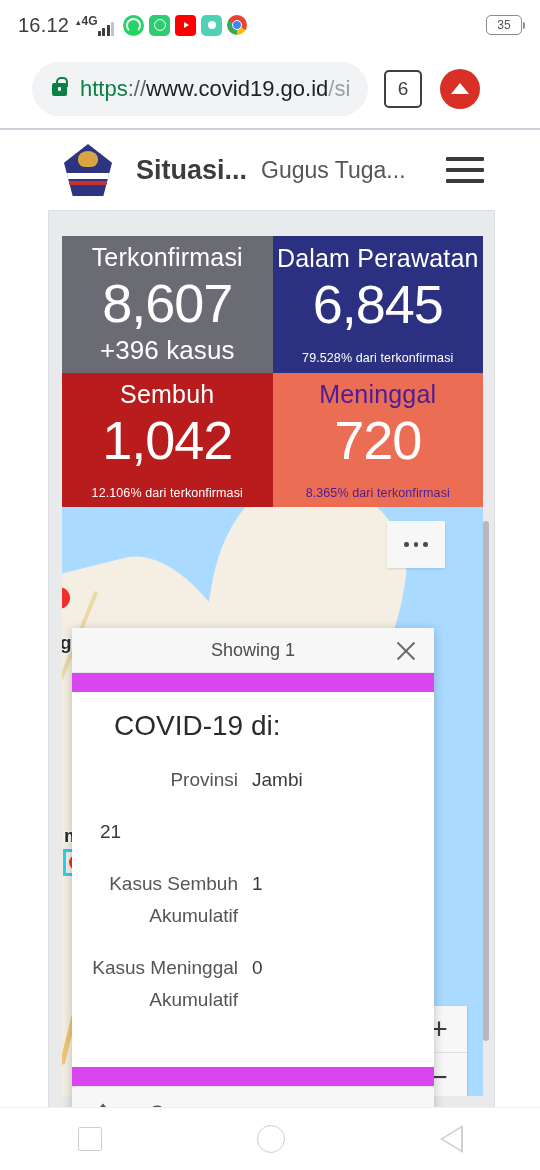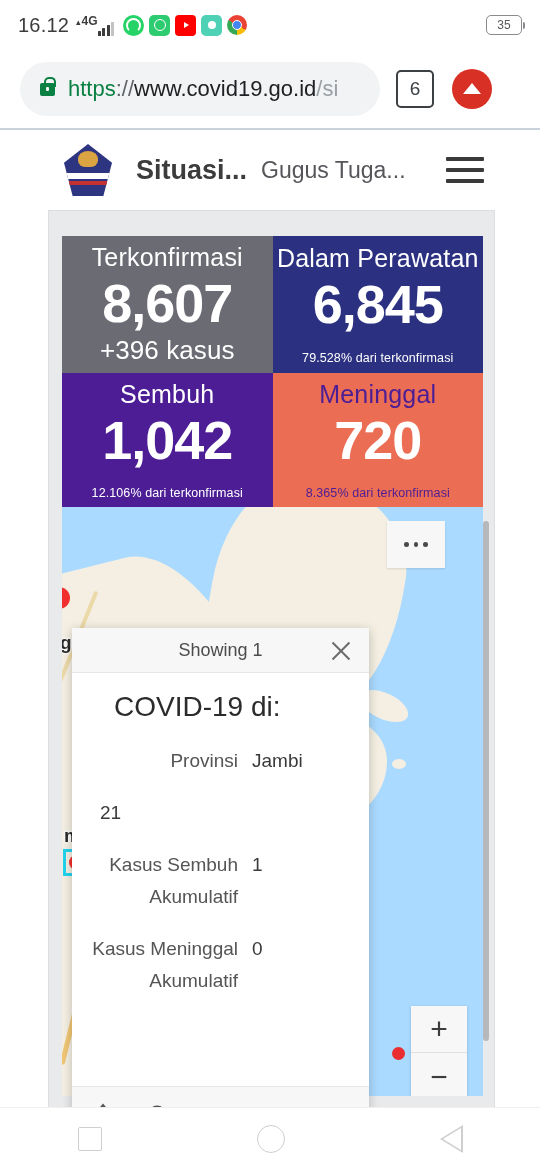--- a/index.html
+++ b/index.html
@@ -50,21 +50,21 @@
       background:#4285f4;border-radius:50%;border:1.5px solid #fff;}
   .sb-batt { margin-left:auto; display:flex; align-items:center; }
   .batt-box { border:1.6px solid #8a8a8e; border-radius:5px; width:36px; height:20px;
       display:flex; align-items:center; justify-content:center;
       font-size:12px; color:#58585c; position:relative; }
   .batt-box::after { content:""; position:absolute; right:-4px; top:6px;
       width:2.5px; height:7px; background:#8a8a8e; border-radius:0 2px 2px 0; }
 
   
   .urlbar-wrap { position:absolute; top:50px; left:0; width:512px; height:78px;
-     background:#fff; display:flex; align-items:center; padding:0 20px; }
+     background:#fff; display:flex; align-items:center; padding:0 32px; }
   .omnibox { flex:1; height:54px; background:#f1f3f4; border-radius:27px;
      display:flex; align-items:center; padding:0 20px; overflow:hidden; max-width:378px; }
   .lock { width:15px; height:13px; background:#0b8043; border-radius:2px;
      position:relative; flex:none; margin-right:13px; }
   .lock::before{ content:""; position:absolute; left:3.5px; top:-6px; width:8px; height:8px;
      border:2.2px solid #0b8043; border-bottom:none; border-radius:5px 5px 0 0; }
   .lock::after{ content:""; position:absolute; left:6px; top:4px; width:3px; height:4px;
      background:#f1f3f4; border-radius:1px; }
   .url { font-size:22px; white-space:nowrap; color:#202124; }
   .url .scheme { color:#0b8043; }
@@ -97,26 +97,26 @@
   .hamburger span { display:block; height:4px; background:#3a3a3a; border-radius:1px; }
 
   
   .dash { position:absolute; top:80px; left:48px; width:447px; height:898px;
      background:#e9eaec; border:1px solid #dcdee1; overflow:hidden; }
   .cards { position:absolute; top:25px; left:13px; width:421px; height:271px;
      display:grid; grid-template-columns:1fr 1fr; }
   .card { position:relative; display:flex; flex-direction:column;
      align-items:center; justify-content:center; color:#fff; padding:6px 4px; }
   .card-label { font-size:25px; font-weight:400; letter-spacing:.2px; line-height:1.15; }
-  .card-num { font-size:54px; font-weight:700; line-height:1.1; letter-spacing:-1px; margin-top:2px; }
+  .card-num { font-size:54px; font-weight:400; line-height:1.1; letter-spacing:-1px; margin-top:2px; }
   .card-sub { font-size:12.5px; font-weight:400; margin-top:16px; letter-spacing:.1px; }
   .card-sub.big { font-size:26px; font-weight:400; margin-top:2px; }
   .c-conf { background:#6b6b74; }
   .c-care { background:#2b3180; }
-  .c-rec  { background:#4c1d95; }
+  .c-rec  { background:#b91c1c; }
   .c-dead { background:#eb6e54; }
   .c-dead .card-label, .c-dead .card-sub { color:#4c1d95; }
 
   
   .map { position:absolute; top:296px; left:13px; width:421px; height:589px;
      background:#aadaff; overflow:hidden; }
   .land { position:absolute; background:#f4efe2; }
   .land-sumatra { left:-120px; top:60px; width:360px; height:560px;
      border-radius:48% 30% 60% 40% / 30% 45% 50% 40%; transform:rotate(-14deg); }
   .land-malay { left:150px; top:-30px; width:190px; height:230px;
@@ -136,22 +136,22 @@
      background:#f7f7f7; display:flex; align-items:center; justify-content:center;
      gap:5px; box-shadow:0 1px 2px rgba(0,0,0,.12); }
   .map-more i { width:4.5px; height:4.5px; background:#4a4a4a; border-radius:50%; display:block; }
   .zoomctl { position:absolute; right:16px; bottom:-4px; width:56px;
      background:#f7f7f7; box-shadow:0 1px 3px rgba(0,0,0,.18); }
   .zoomctl div { height:47px; display:flex; align-items:center; justify-content:center;
      font-size:30px; color:#3c3c3c; font-weight:300; }
   .zoomctl div:first-child { border-bottom:1px solid #e1e1e1; }
 
   
-  .popup { position:absolute; top:498px; left:72px; width:297px; height:516px;
-     background:#22c55e; box-shadow:0 2px 10px rgba(0,0,0,.22); display:flex; flex-direction:column; }
+  .popup { position:absolute; top:498px; left:72px; width:362px; height:516px;
+     background:#d946ef; box-shadow:0 2px 10px rgba(0,0,0,.22); display:flex; flex-direction:column;gap:19px; }
   .pop-head { height:45px; background:#f7f7f7; border-bottom:1px solid #e6e6e6;
      display:flex; align-items:center; justify-content:center; position:relative; flex:none; }
   .pop-head-title { font-size:18px; color:#4c4c4c; }
   .pop-close { position:absolute; right:14px; top:9px; width:28px; height:28px; cursor:pointer; }
   .pop-close::before, .pop-close::after { content:""; position:absolute; left:2px; top:13px;
      width:24px; height:2px; background:#6b6b6b; }
   .pop-close::before { transform:rotate(45deg); }
   .pop-close::after  { transform:rotate(-45deg); }
   .pop-body { flex:1; padding:18px 22px 0 14px; overflow:hidden; background:#fff; }
   .pop-title { font-size:28px; font-weight:400; color:#2b2b2b; margin-bottom:22px;margin-left:28px; }

